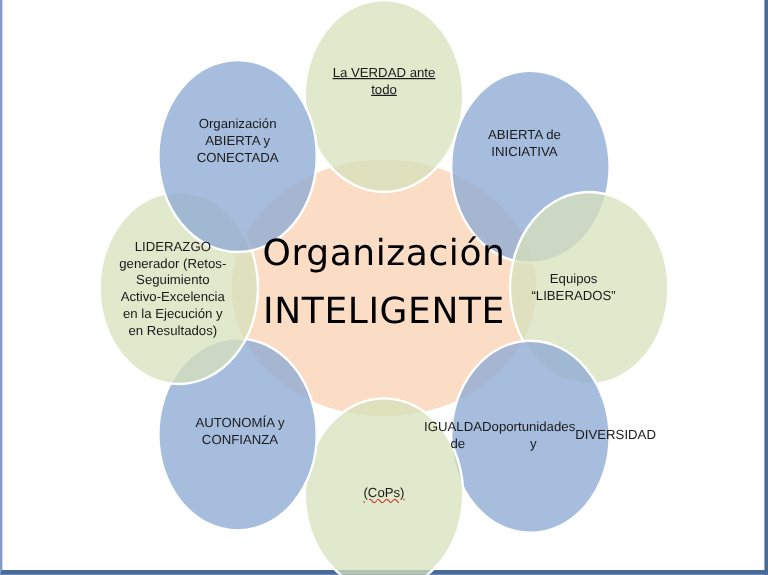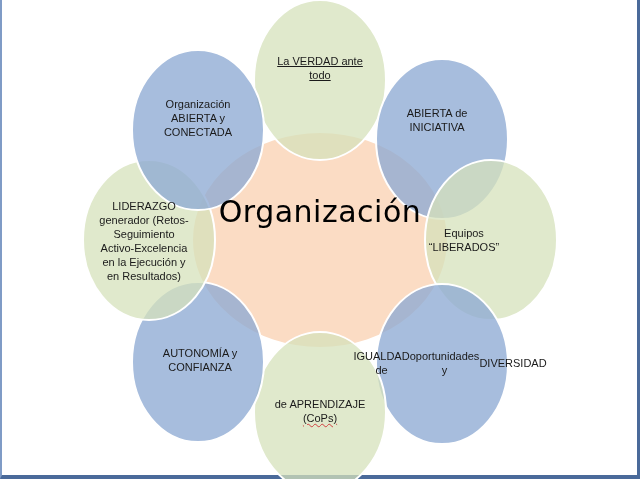--- a/index.html
+++ b/index.html
@@ -42,45 +42,45 @@
   <ellipse cx="491" cy="240" rx="66" ry="80" fill="#d6e2bb" fill-opacity="0.75" stroke="#ffffff" stroke-width="2"></ellipse>
   <ellipse cx="442" cy="364" rx="66" ry="80" fill="#8eabd4" fill-opacity="0.78" stroke="#ffffff" stroke-width="2"></ellipse>
   <ellipse cx="320" cy="412" rx="66" ry="80" fill="#d6e2bb" fill-opacity="0.75" stroke="#ffffff" stroke-width="2"></ellipse>
   <ellipse cx="198" cy="362" rx="66" ry="80" fill="#8eabd4" fill-opacity="0.78" stroke="#ffffff" stroke-width="2"></ellipse>
   <ellipse cx="149" cy="240" rx="66" ry="80" fill="#d6e2bb" fill-opacity="0.75" stroke="#ffffff" stroke-width="2"></ellipse>
   <ellipse cx="198" cy="130" rx="66" ry="80" fill="#8eabd4" fill-opacity="0.78" stroke="#ffffff" stroke-width="2"></ellipse>
 </svg>
 
 <div class="center-title">
   <span>Organización</span>
+  <span>INTELIGENTE</span>
 </div>
 
 <div class="label" style="left:265px;top:48px;width:110px;height:40px;flex-direction:column;text-decoration:underline;">
   <span>La VERDAD ante</span>
   <span>todo</span>
 </div>
 
 <div class="label" style="left:382px;top:100px;width:110px;height:40px;flex-direction:column;">
   <span>ABIERTA de</span>
   <span>INICIATIVA</span>
 </div>
 
-<div class="label" style="left:404px;top:220px;width:120px;height:40px;flex-direction:column;">
+<div class="label" style="left:418px;top:220px;width:120px;height:40px;flex-direction:column;">
   <span>Equipos</span>
   <span>“LIBERADOS”</span>
 </div>
 
 <div class="label" style="left:390px;top:338px;width:120px;height:50px;flex-direction:row;">
   <span>IGUALDAD de</span>
   <span>oportunidades  y</span>
   <span>DIVERSIDAD</span>
 </div>
 
 <div class="label" style="left:260px;top:386px;width:120px;height:50px;flex-direction:column;">
-  <span>de APRENDIZAJE</span>
   <span class="cops">(CoPs)</span>
 </div>
 
 <div class="label" style="left:140px;top:340px;width:120px;height:40px;flex-direction:column;">
   <span>AUTONOMÍA y</span>
   <span>CONFIANZA</span>
 </div>
 
 <div class="label" style="left:84px;top:198px;width:120px;height:86px;flex-direction:column;">
   <span>LIDERAZGO</span>

